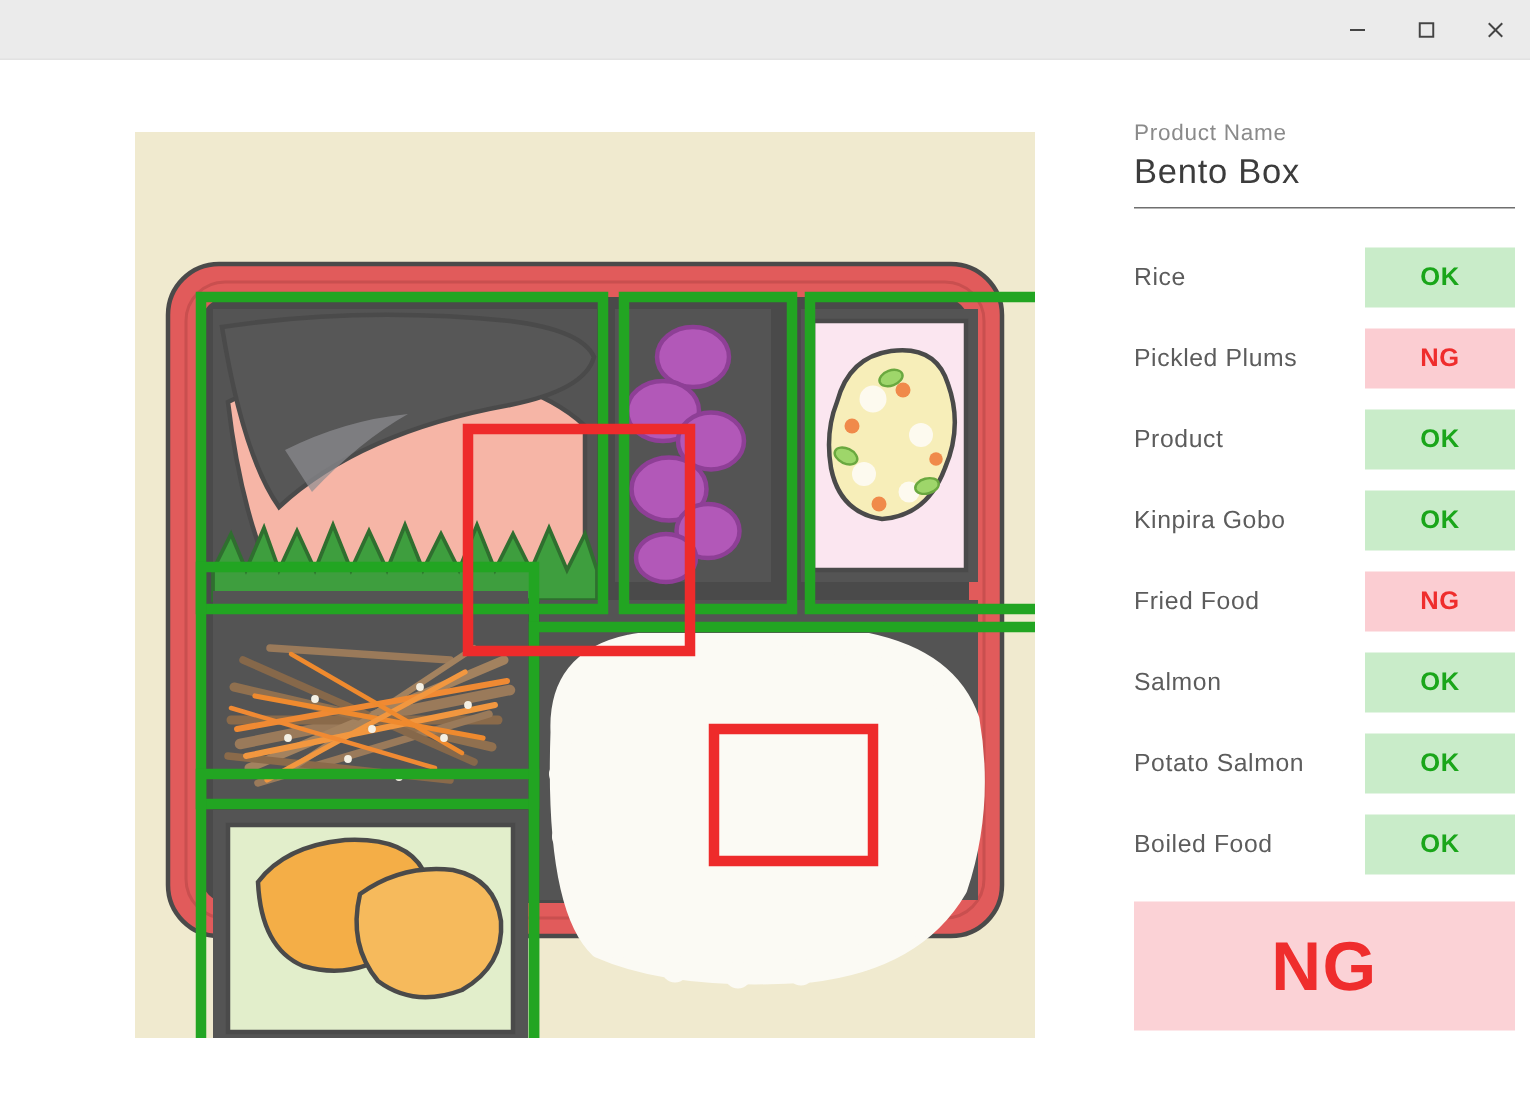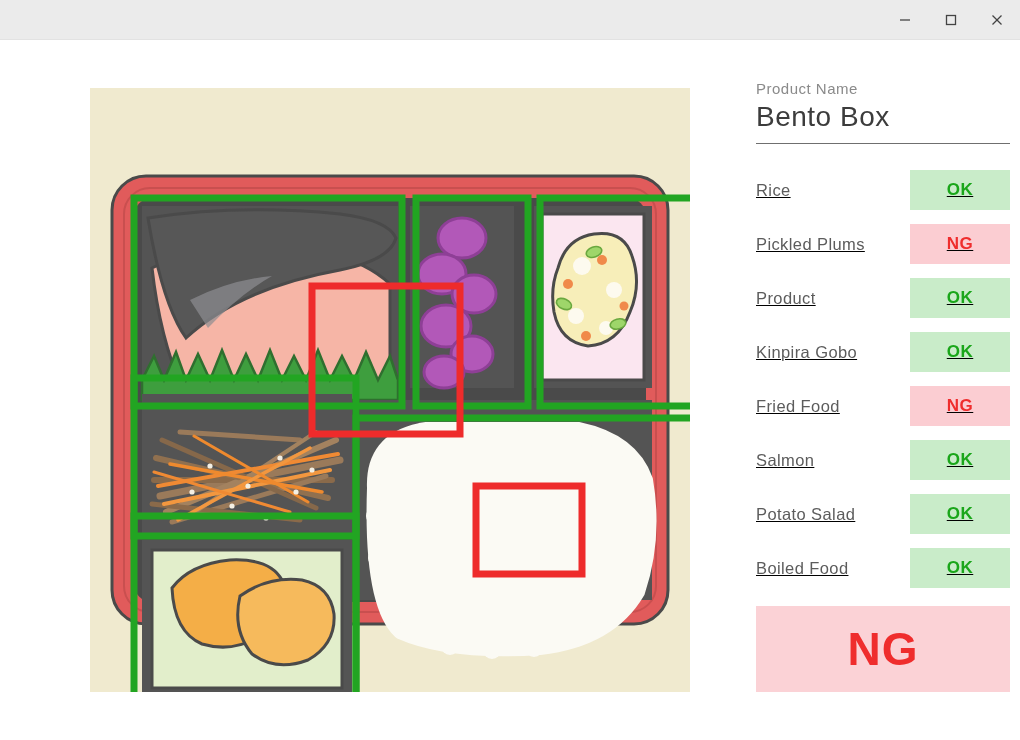--- a/index.html
+++ b/index.html
@@ -49,33 +49,33 @@
     left: 716px; top: 40px;
     width: 254px;
   }
   .product-label {
     font-size: 15px;
     color: #8a8a8a;
     letter-spacing: 0.5px;
     margin-bottom: 4px;
   }
   .product-name {
-    font-size: 28px;
+    font-size: 23px;
     color: #3c3c3c;
     letter-spacing: 0.5px;
     padding-bottom: 10px;
   }
   .divider {
     height: 1px;
     background: #6f6f6f;
     width: 100%;
     margin-bottom: 26px;
   }
 
-  .rows { display: block; text-decoration: underline; }
+  .rows { display: block; }
   .row {
     display: flex;
     align-items: center;
     justify-content: space-between;
     height: 40px;
     margin-bottom: 14px;
   }
   .row-label {
     font-size: 16.5px;
     color: #5c5c5c;
@@ -325,21 +325,21 @@
         <span class="row-label">Fried Food</span>
         <span class="badge ng">NG</span>
       </div>
 
       <div class="row">
         <span class="row-label">Salmon</span>
         <span class="badge ok">OK</span>
       </div>
 
       <div class="row">
-        <span class="row-label">Potato Salad</span>
+        <span class="row-label">Potato Salmon</span>
         <span class="badge ok">OK</span>
       </div>
 
       <div class="row">
         <span class="row-label">Boiled Food</span>
         <span class="badge ok">OK</span>
       </div>
 
     </div>
 

